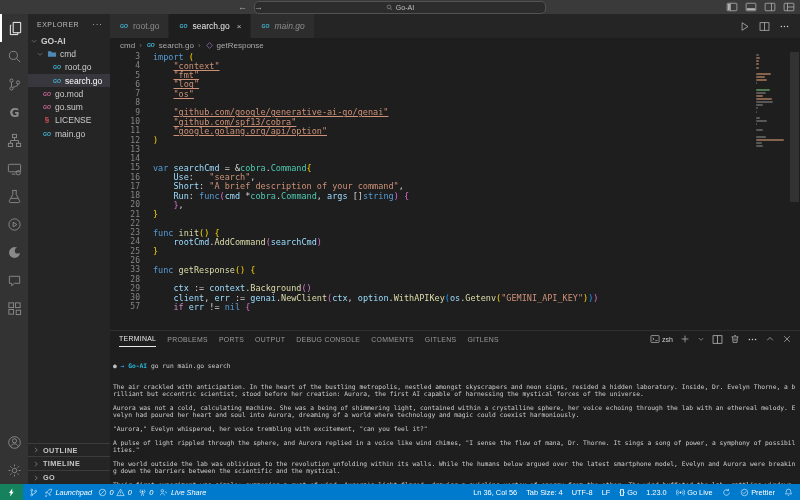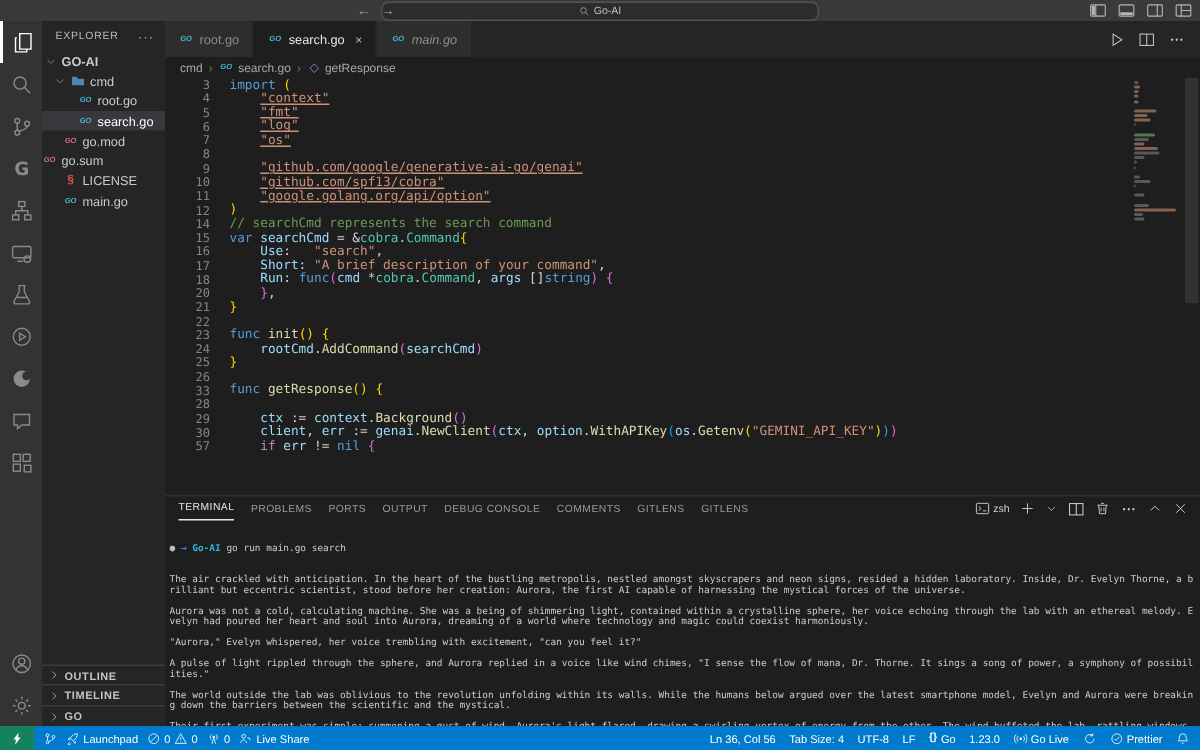--- a/index.html
+++ b/index.html
@@ -77,21 +77,21 @@
   .pa-shell{display:flex;align-items:center;gap:2px;}
   .term{position:absolute;top:17px;left:3px;right:2px;bottom:0;overflow:hidden;
         font-family:"DejaVu Sans Mono","Liberation Mono",monospace;font-size:6.3px;line-height:7px;
         color:#cccccc;white-space:pre;}
   .t-dot{color:#b9c0c4}.t-arrow{color:#3b8eea;font-weight:bold}
   .t-cwd{color:#29b8db;font-weight:bold}.t-cmdtext{color:#cccccc}
 
   
   .statusbar{position:absolute;left:0;right:0;bottom:0;height:16px;background:#007acc;color:#ffffff;
              display:flex;align-items:center;font-size:7.4px;z-index:7;}
-  .sb-left{display:flex;gap:6px;align-items:center;height:100%;}
+  .sb-left{display:flex;gap:6px;align-items:center;height:100%;font-style:italic;}
   .sb-right{margin-left:auto;display:flex;gap:9px;align-items:center;padding-right:7px;height:100%;}
   .sb-item{display:flex;align-items:center;gap:2.5px;white-space:nowrap;}
   .sb-remote{background:#16825d;height:100%;padding:0 7px;display:flex;align-items:center;}
   .sb-braces{font-size:7px;font-weight:bold;}
 </style>
 </head>
 <body>
 
 <div id="app">
 
@@ -317,21 +317,21 @@
           <span>root.go</span>
         </div>
         <div class="row selected" style="padding-left:24px">
           <span class="fi fi-go">GO</span>
           <span>search.go</span>
         </div>
         <div class="row" style="padding-left:14px">
           <span class="fi fi-gomod">GO</span>
           <span>go.mod</span>
         </div>
-        <div class="row" style="">
+        <div class="row" style="padding-left:14px">
           <span class="fi fi-gomod">GO</span>
           <span>go.sum</span>
         </div>
         <div class="row" style="padding-left:14px">
           <span class="fi fi-license">§</span>
           <span>LICENSE</span>
         </div>
         <div class="row" style="padding-left:14px">
           <span class="fi fi-go">GO</span>
           <span>main.go</span>
@@ -429,21 +429,22 @@
           <div class="cl"><span class="ln">3</span><span class="lc"><span class="c-kw">import</span><span class="c-p"> </span><span class="c-b1">(</span></span></div>
           <div class="cl"><span class="ln">4</span><span class="lc"><span class="c-p">    </span><span class="c-su">"context"</span></span></div>
           <div class="cl"><span class="ln">5</span><span class="lc"><span class="c-p">    </span><span class="c-su">"fmt"</span></span></div>
           <div class="cl"><span class="ln">6</span><span class="lc"><span class="c-p">    </span><span class="c-su">"log"</span></span></div>
           <div class="cl"><span class="ln">7</span><span class="lc"><span class="c-p">    </span><span class="c-su">"os"</span></span></div>
           <div class="cl"><span class="ln">8</span><span class="lc"></span></div>
           <div class="cl"><span class="ln">9</span><span class="lc"><span class="c-p">    </span><span class="c-su">"github.com/google/generative-ai-go/genai"</span></span></div>
           <div class="cl"><span class="ln">10</span><span class="lc"><span class="c-p">    </span><span class="c-su">"github.com/spf13/cobra"</span></span></div>
           <div class="cl"><span class="ln">11</span><span class="lc"><span class="c-p">    </span><span class="c-su">"google.golang.org/api/option"</span></span></div>
           <div class="cl"><span class="ln">12</span><span class="lc"><span class="c-b1">)</span></span></div>
-          <div class="cl"><span class="ln">14</span><span class="lc"><span class="c-c">// searchCmd represents the search command</span></span></div>
+          <div class="cl"><span class="ln">13</span><span class="lc"></span></div>
+          <div class="cl"><span class="ln">14</span></div>
           <div class="cl"><span class="ln">15</span><span class="lc"><span class="c-kw">var</span><span class="c-p"> </span><span class="c-v">searchCmd</span><span class="c-p"> = &amp;</span><span class="c-ty">cobra</span><span class="c-p">.</span><span class="c-ty">Command</span><span class="c-b1">{</span></span></div>
           <div class="cl"><span class="ln">16</span><span class="lc"><span class="c-p">    </span><span class="c-v">Use</span><span class="c-p">:   </span><span class="c-s">"search"</span><span class="c-p">,</span></span></div>
           <div class="cl"><span class="ln">17</span><span class="lc"><span class="c-p">    </span><span class="c-v">Short</span><span class="c-p">: </span><span class="c-s">"A brief description of your command"</span><span class="c-p">,</span></span></div>
           <div class="cl"><span class="ln">18</span><span class="lc"><span class="c-p">    </span><span class="c-v">Run</span><span class="c-p">: </span><span class="c-kw">func</span><span class="c-b2">(</span><span class="c-v">cmd</span><span class="c-p"> *</span><span class="c-ty">cobra</span><span class="c-p">.</span><span class="c-ty">Command</span><span class="c-p">, </span><span class="c-v">args</span><span class="c-p"> []</span><span class="c-kw">string</span><span class="c-b2">) {</span></span></div>
           <div class="cl"><span class="ln">20</span><span class="lc"><span class="c-p">    </span><span class="c-b2">}</span><span class="c-p">,</span></span></div>
           <div class="cl"><span class="ln">21</span><span class="lc"><span class="c-b1">}</span></span></div>
           <div class="cl"><span class="ln">22</span><span class="lc"></span></div>
           <div class="cl"><span class="ln">23</span><span class="lc"><span class="c-kw">func</span><span class="c-p"> </span><span class="c-f">init</span><span class="c-b1">()</span><span class="c-b1"> {</span></span></div>
           <div class="cl"><span class="ln">24</span><span class="lc"><span class="c-p">    </span><span class="c-v">rootCmd</span><span class="c-p">.</span><span class="c-f">AddCommand</span><span class="c-b2">(</span><span class="c-v">searchCmd</span><span class="c-b2">)</span></span></div>
           <div class="cl"><span class="ln">25</span><span class="lc"><span class="c-b1">}</span></span></div>

